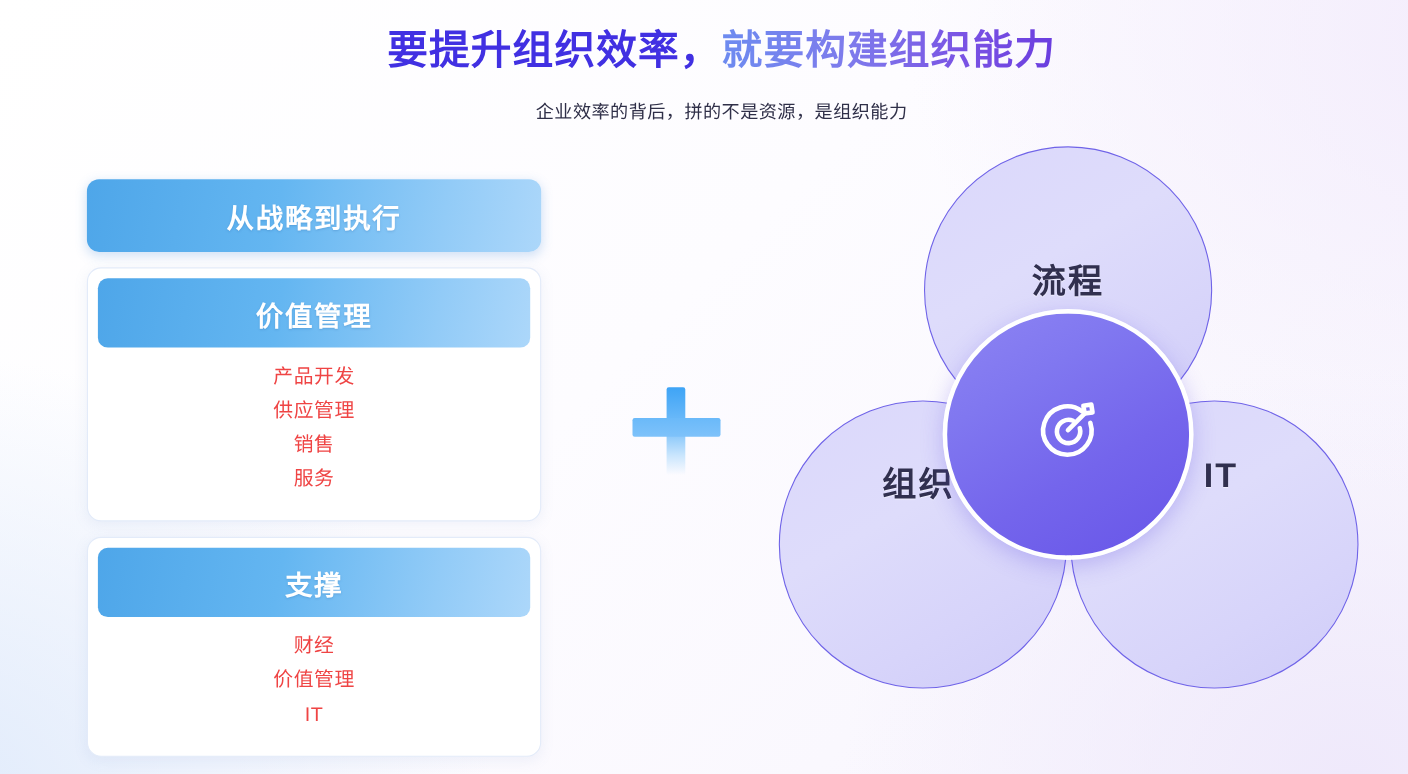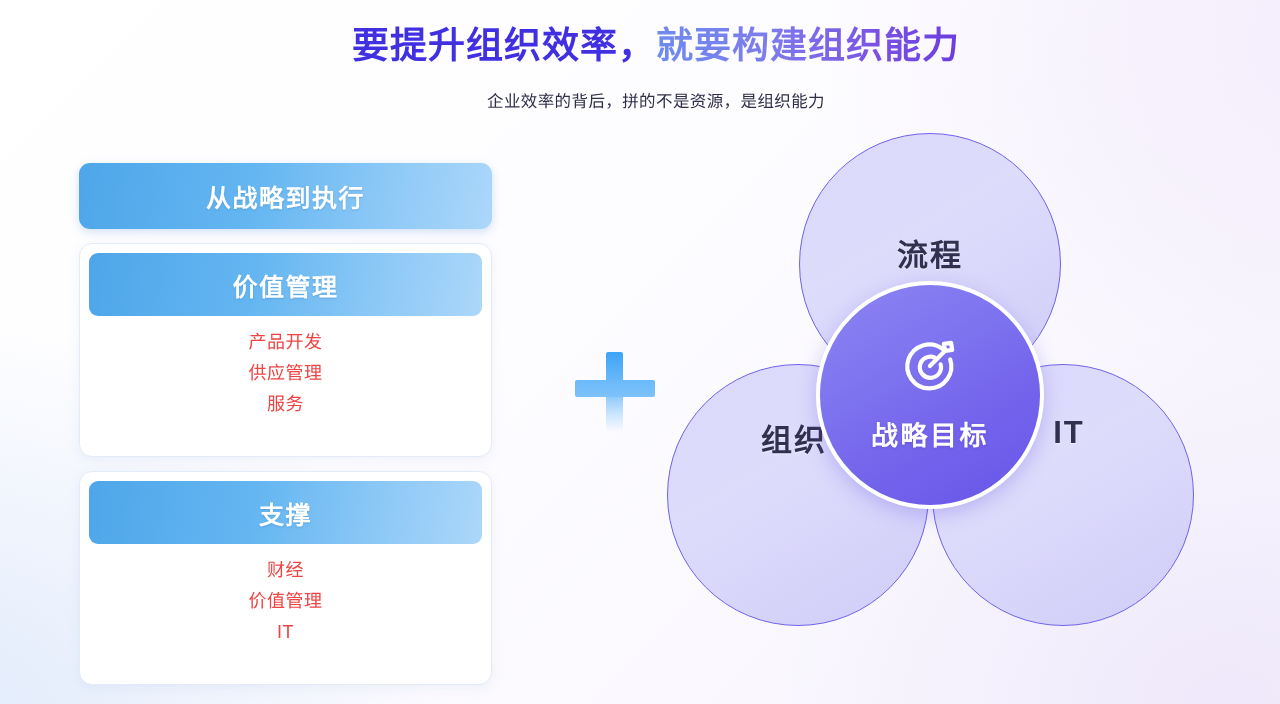--- a/index.html
+++ b/index.html
@@ -71,21 +71,21 @@
 
   .bar-top {
     box-shadow:0 3px 10px rgba(90,150,220,.28);
   }
 
   .card {
     margin-top:14px;
     background:#ffffff;
     border:1px solid #e3ebf9;
     border-radius:13px;
-    padding:9px 9px 24px 9px;
+    padding:9px 9px 10px 9px;
     box-shadow:0 3px 12px rgba(120,150,200,.10);
   }
   .card .bar { height:63px; border-radius:9px; }
 
   .card-list {
     padding:11px 0 12px 0;
     text-align:center;
   }
   .card-list .row {
     font-size:18px;
@@ -108,21 +108,21 @@
   .plus-wrap .bar-v {
     left:31px; top:0; width:17px; height:80px;
   }
   .plus-wrap .bar-h {
     left:0; top:28px; width:80px; height:17px;
     background:linear-gradient(180deg,#6ab9f9 0%,#7ec2fa 100%);
   }
 
   
   .venn {
-    position:absolute; left:663px; top:120px;
+    position:absolute; left:704px; top:120px;
     width:556px; height:564px;text-decoration:underline;
   }
   .lobe {
     position:absolute;
     width:262px; height:262px;
     border-radius:50%;
     border:1.4px solid #6f63e8;
     display:flex; align-items:flex-start; justify-content:center;
     background:linear-gradient(150deg,#dbd8fb 0%,#dedcfb 40%,#d7d4fa 72%,#cfccf8 100%);
   }
@@ -177,20 +177,21 @@
 
   <div class="left-col">
 
     <div class="bar bar-top">从战略到执行</div>
 
     <div class="card">
       <div class="bar">价值管理</div>
       <div class="card-list">
         <div class="row">产品开发</div>
         <div class="row">供应管理</div>
+        <div class="row">销售</div>
         <div class="row">服务</div>
       </div>
     </div>
 
     <div class="card">
       <div class="bar">支撑</div>
       <div class="card-list">
         <div class="row">财经</div>
         <div class="row">价值管理</div>
         <div class="row">IT</div>
@@ -224,18 +225,17 @@
 
           <path d="M44.5 14.8 A22 22 0 1 0 52.2 25.5"></path>
 
           <path d="M36.6 23.5 A10.6 10.6 0 1 0 42.6 30.3"></path>
 
           <path d="M31.9 32.1 L47.4 16.6"></path>
 
           <path d="M47.0 16.9 L45.9 9.8 L53.1 8.8 L54.2 15.9 Z"></path>
         </svg>
       </span>
-      <span class="core-lbl">战略目标</span>
     </div>
 
   </div>
 
 </div>
 
 </body></html>

